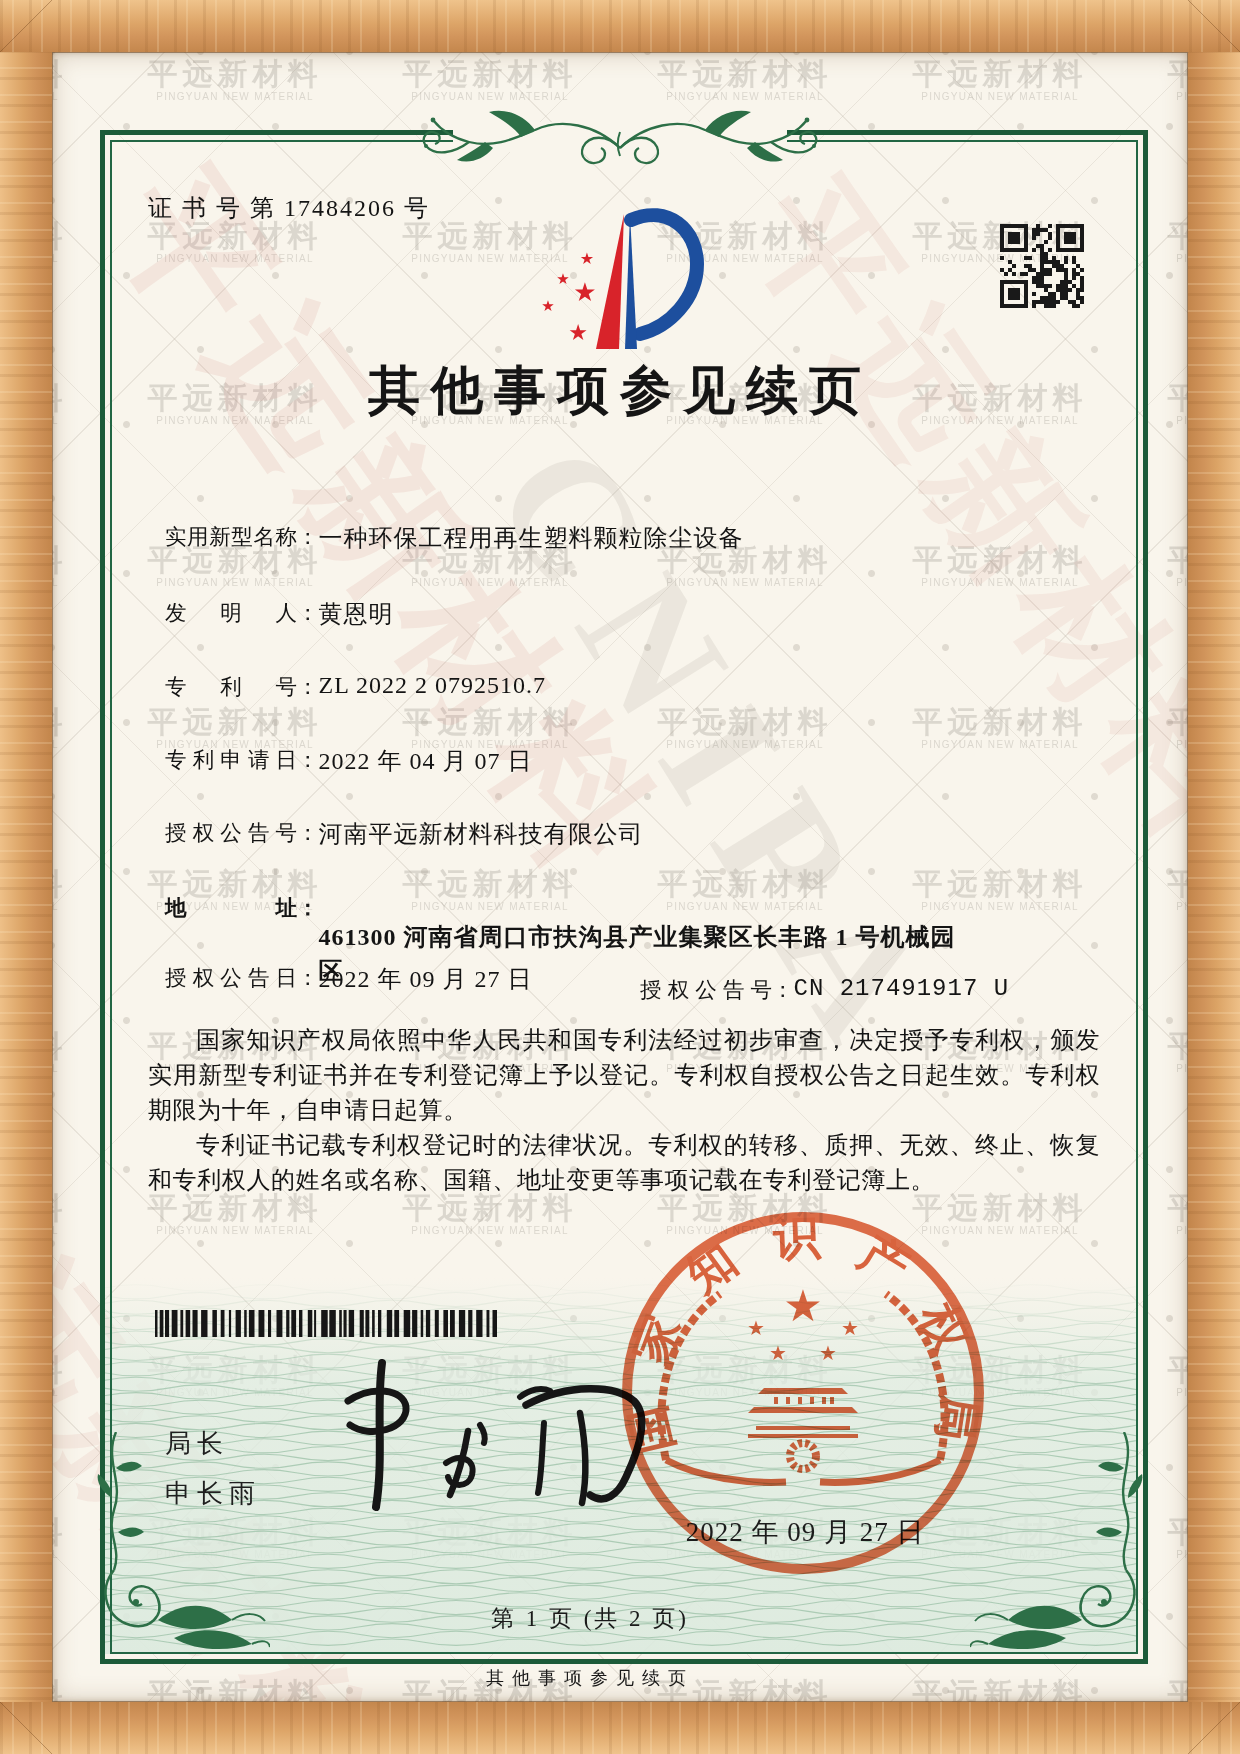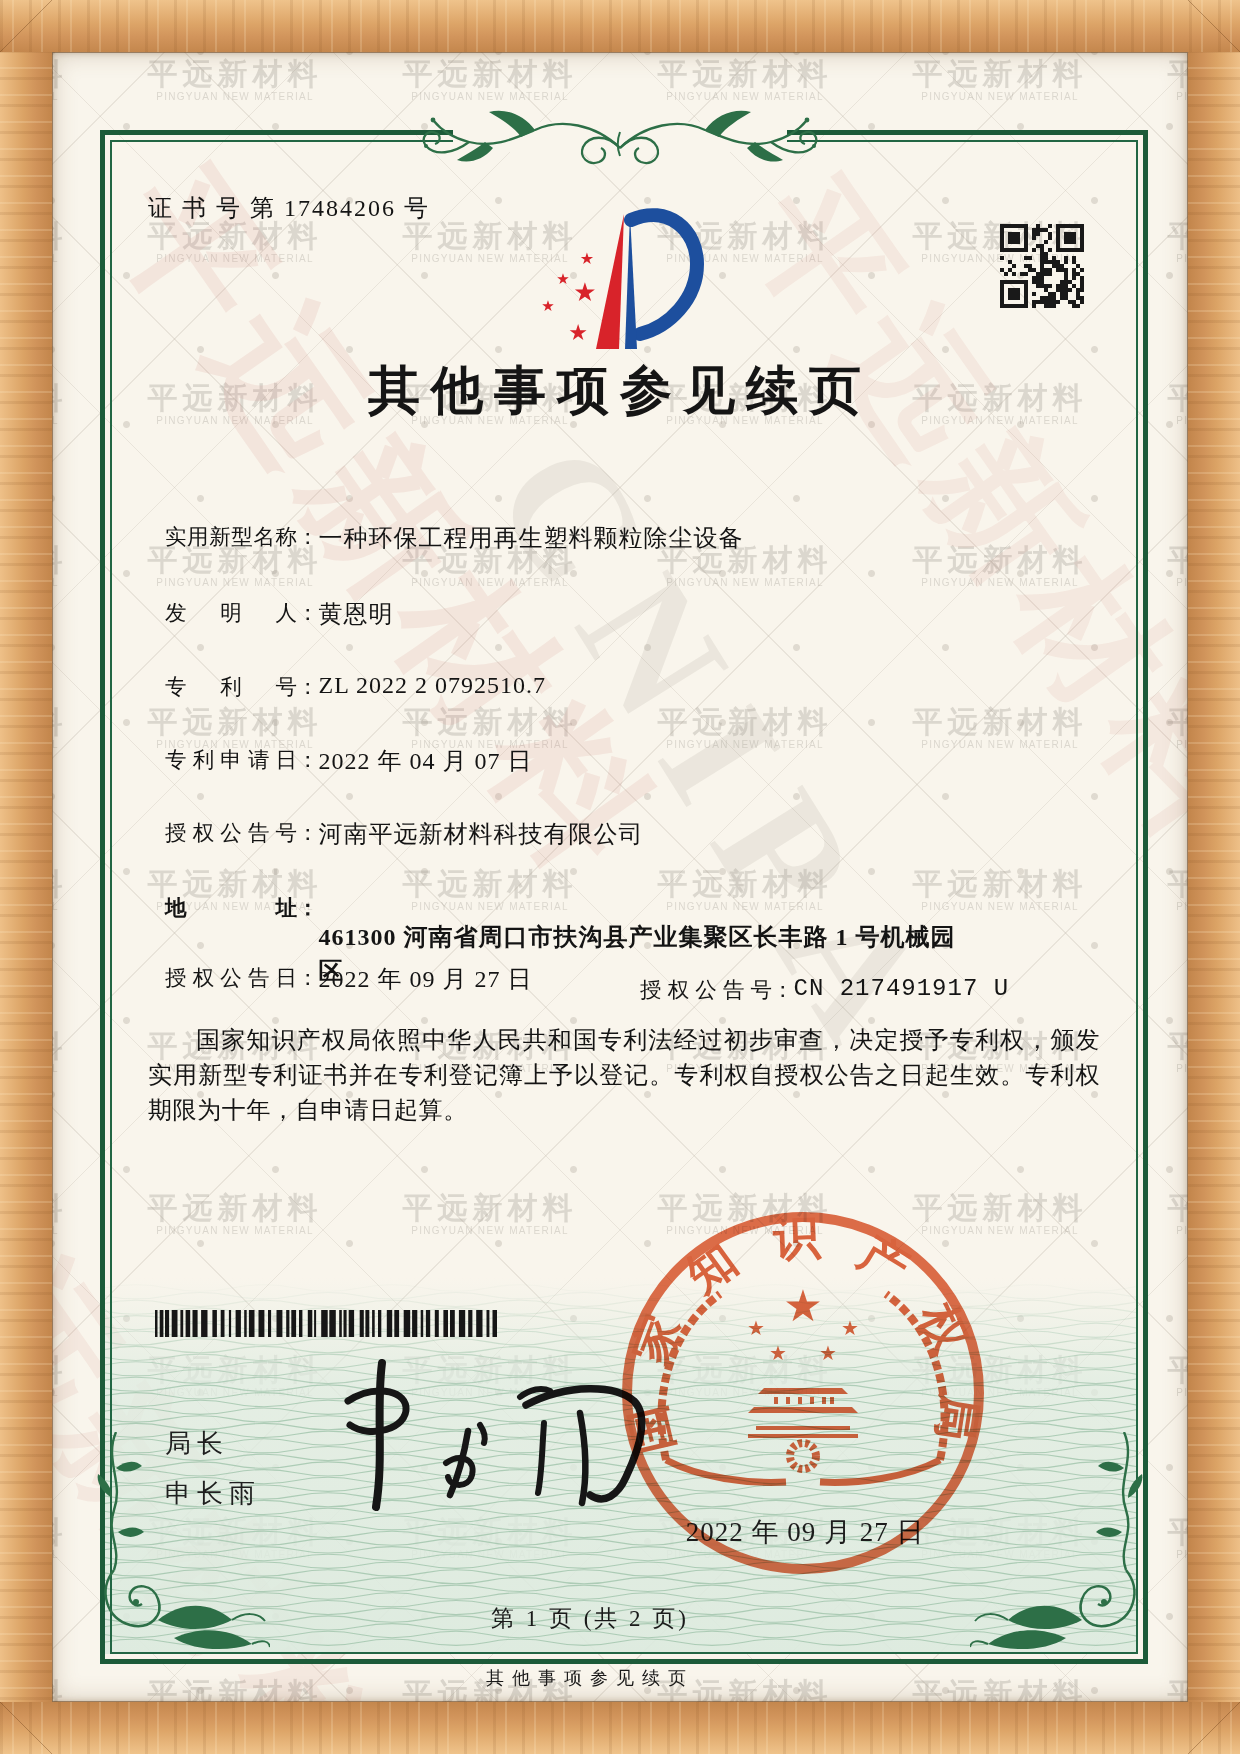--- a/index.html
+++ b/index.html
@@ -700,20 +700,21 @@
         <div class="frow" style="top: 546px;"><span class="flabel">发明人</span><span class="fcolon">：</span><span class="fval">黄恩明</span></div>
         <div class="frow" style="top: 620px;"><span class="flabel">专利号</span><span class="fcolon">：</span><span class="fval">ZL 2022 2 0792510.7</span></div>
         <div class="frow" style="top: 693px;"><span class="flabel">专利申请日</span><span class="fcolon">：</span><span class="fval">2022 年 04 月 07 日</span></div>
         <div class="frow" style="top: 766px;"><span class="flabel">授权公告号</span><span class="fcolon">：</span><span class="fval">河南平远新材料科技有限公司</span></div>
         <div class="frow" style="top: 841px; font-weight: bold;"><span class="flabel">地址</span><span class="fcolon">：</span><span class="fval wide">461300 河南省周口市扶沟县产业集聚区长丰路 1 号机械园区</span></div>
         <div class="frow" style="top: 911px;"><span class="flabel">授权公告日</span><span class="fcolon">：</span><span class="fval">2022 年 09 月 27 日</span><span class="grantpair"><span class="flabel">授权公告号</span><span class="fcolon">：</span><span class="fval">CN 217491917 U</span></span></div>
       </div>
 
     <div class="paras">
       <p>国家知识产权局依照中华人民共和国专利法经过初步审查，决定授予专利权，颁发实用新型专利证书并在专利登记簿上予以登记。专利权自授权公告之日起生效。专利权期限为十年，自申请日起算。</p>
+      <p>专利证书记载专利权登记时的法律状况。专利权的转移、质押、无效、终止、恢复和专利权人的姓名或名称、国籍、地址变更等事项记载在专利登记簿上。</p>
     </div>
 
     <div class="abs" style="left:103px;top:1258px;width:342px;height:27px;" id="barcode"><svg width="342" height="27" viewBox="0 0 342 27">
           <g fill="#161616">
             <rect x="0.0" y="0" width="2.5" height="27"></rect>
             <rect x="4.7" y="0" width="3.7" height="27"></rect>
             <rect x="10.0" y="0" width="4.1" height="27"></rect>
             <rect x="16.7" y="0" width="5.8" height="27"></rect>
             <rect x="25.4" y="0" width="2.8" height="27"></rect>
             <rect x="30.6" y="0" width="4.6" height="27"></rect>

